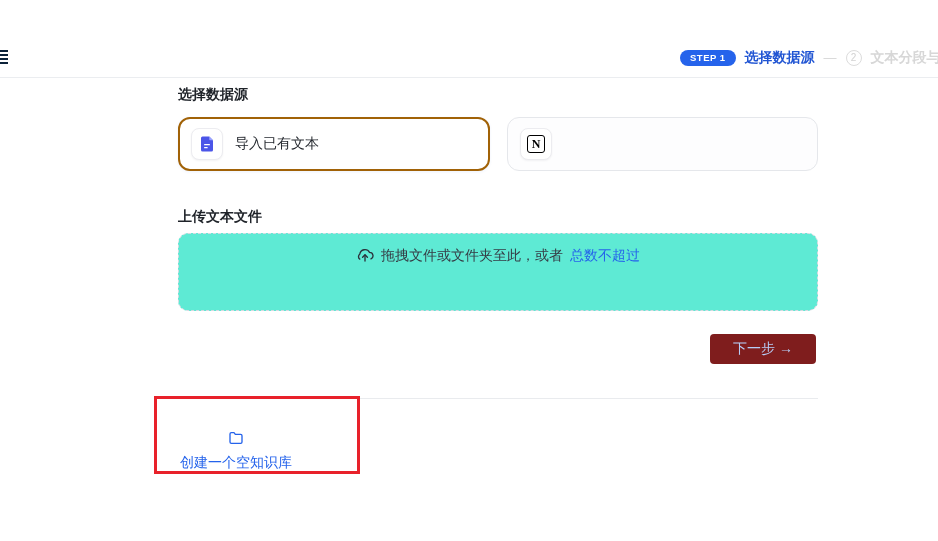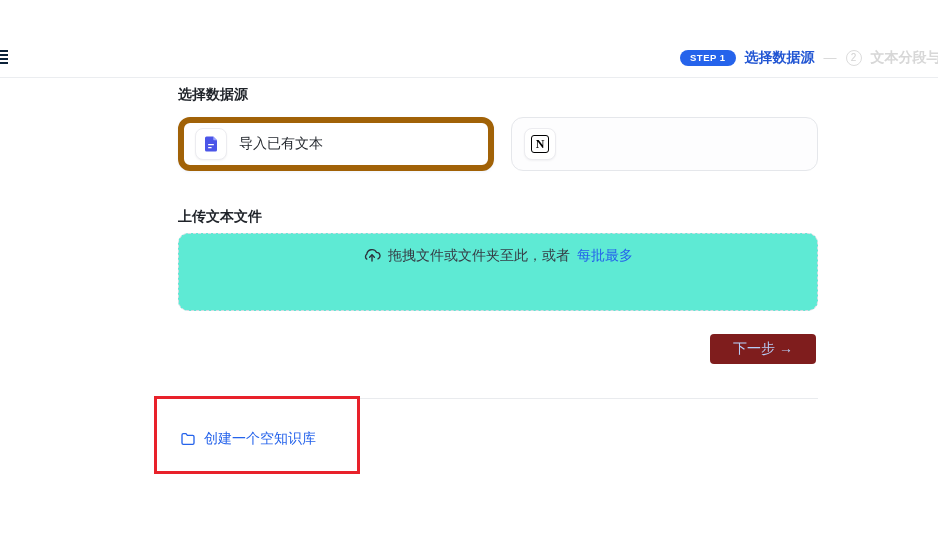--- a/index.html
+++ b/index.html
@@ -28,21 +28,21 @@
     color: #1f2329; line-height: 15px; }
   .title-datasource { top: 87px; }
   .title-upload { top: 209px; }
 
   
   .cards { position: absolute; left: 0; top: 117px; width: 640px; height: 54px;
     display: flex; gap: 17px; }
   .card { flex: 1; height: 54px; border-radius: 12px; background: #fdfdfe;
     border: 1px solid #e5e7eb; display: flex; align-items: center; gap: 12px;
     padding-left: 12px; cursor: pointer; }
-  .card.selected { background: #fff; border: 6px solid #a16207;
+  .card.selected { background: #fff; border: 2px solid #a16207;
     box-shadow: 0 1px 3px rgba(37,99,235,.08); padding-left: 11px; }
   .card-label { font-size: 14px; color: #1f2329; }
   .icon-box { width: 32px; height: 32px; border-radius: 8px; background: #fff;
     border: 1px solid #ececf0; box-shadow: 0 1px 2px rgba(16,24,40,.05);
     display: flex; align-items: center; justify-content: center; flex: none; }
   .notion-n { width: 18px; height: 18px; border: 1.5px solid #000; border-radius: 3px;
     display: flex; align-items: center; justify-content: center;
     font-family: "Liberation Serif", serif; font-weight: bold; font-size: 12px; color: #000; }
 
   
@@ -57,21 +57,21 @@
 
   
   .next-btn { position: absolute; right: 2px; top: 334px; width: 106px; height: 30px;
     background: #7f1d1d; border: none; border-radius: 4px; color: #b7cdf6;
     font-size: 14px; font-family: "Liberation Sans", sans-serif; cursor: not-allowed; }
 
   
   .footer-divider { position: absolute; left: 0; top: 398px; width: 640px; height: 1px;
     background: #e9ebee; }
   .create-empty { position: absolute; left: 2px; top: 430px; display: flex;
-    align-items: center; gap: 8px; color: #2563eb; font-size: 14px; cursor: pointer; }
+    align-items: center; gap: 8px; color: #2563eb; font-size: 14px; cursor: pointer; flex-direction: column; }
 
   
   .annotation-box { position: absolute; left: 154px; top: 396px; width: 206px; height: 78px;
     border: 3px solid #e8212a; background: transparent; pointer-events: none; }
 
   svg { display: block; }
 </style>
 </head>
 <body>
 
@@ -120,21 +120,21 @@
     <div class="dropzone">
       <div class="drop-line">
         <span>
           <svg width="18" height="18" viewBox="0 0 24 24" fill="none" stroke="#2b313b" stroke-width="1.8" stroke-linecap="round" stroke-linejoin="round">
             <path d="M20 17.2a4.5 4.5 0 0 0-1.9-8.6 7 7 0 0 0-13.1 2.4A4 4 0 0 0 5 17.5"></path>
             <path d="M12 12v8"></path>
             <path d="M8.8 15 12 11.8 15.2 15"></path>
           </svg>
         </span>
         <span>拖拽文件或文件夹至此，或者</span>
-        <span class="browse-link">每批最多</span>
+        <span class="browse-link">总数不超过</span>
       </div>
     </div>
 
     <button class="next-btn" disabled="">下一步 →</button>
 
     <div class="footer-divider"></div>
 
     <div class="create-empty">
       <span>
         <svg width="16" height="16" viewBox="0 0 24 24" fill="none" stroke="#2563eb" stroke-width="2" stroke-linejoin="round">

